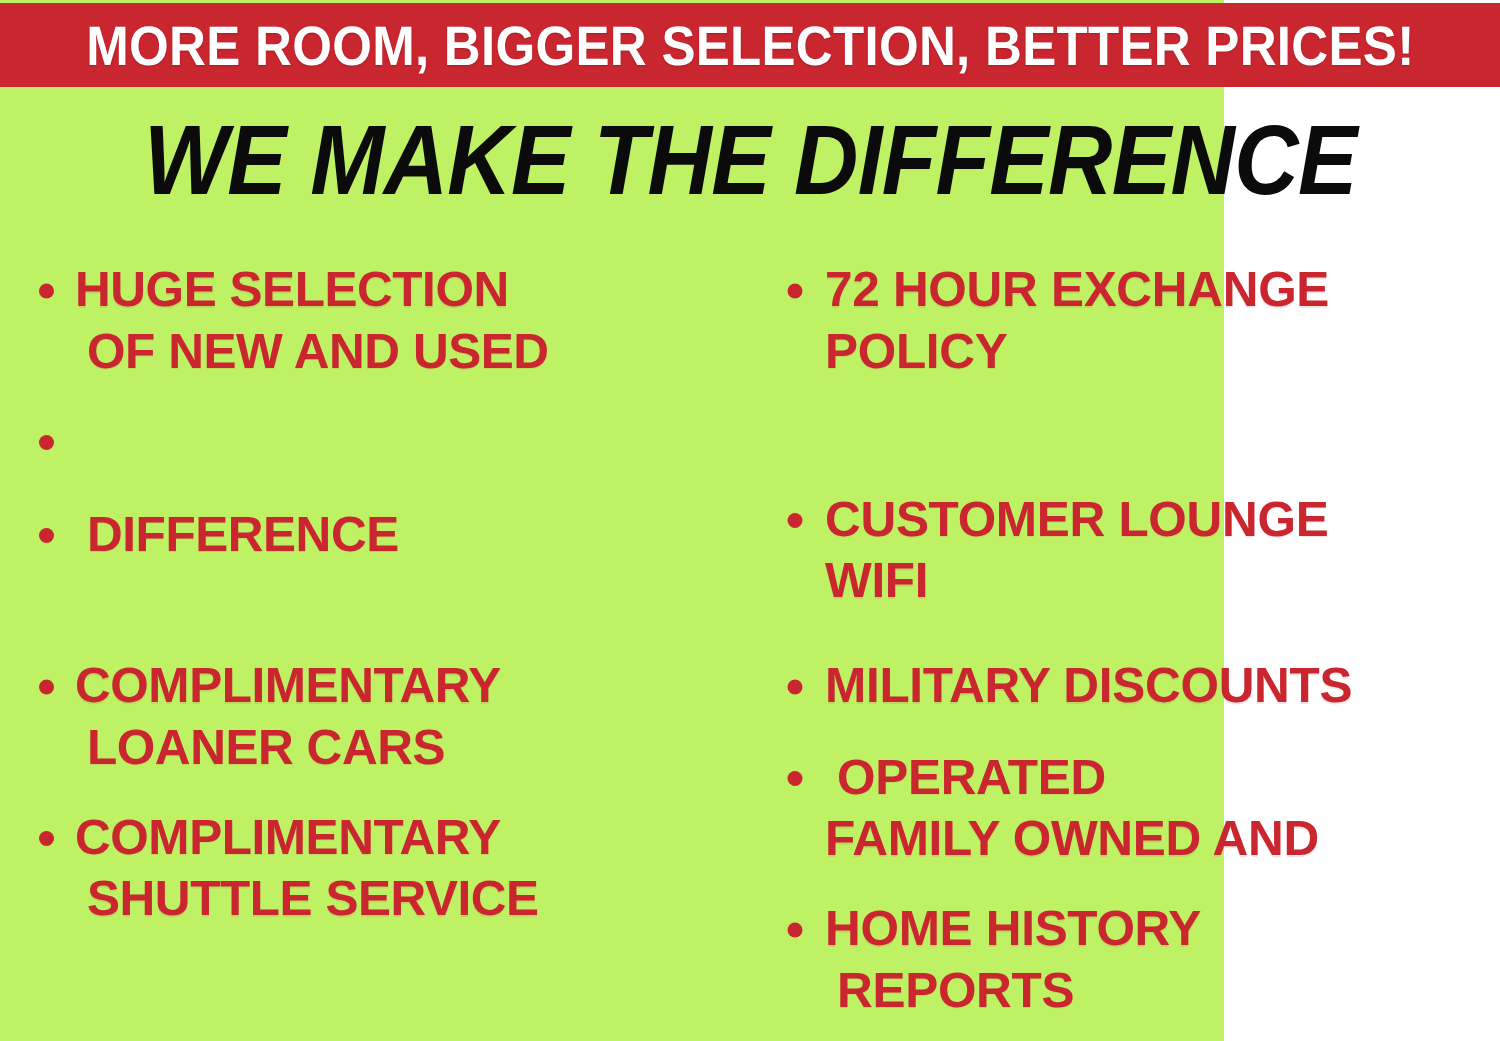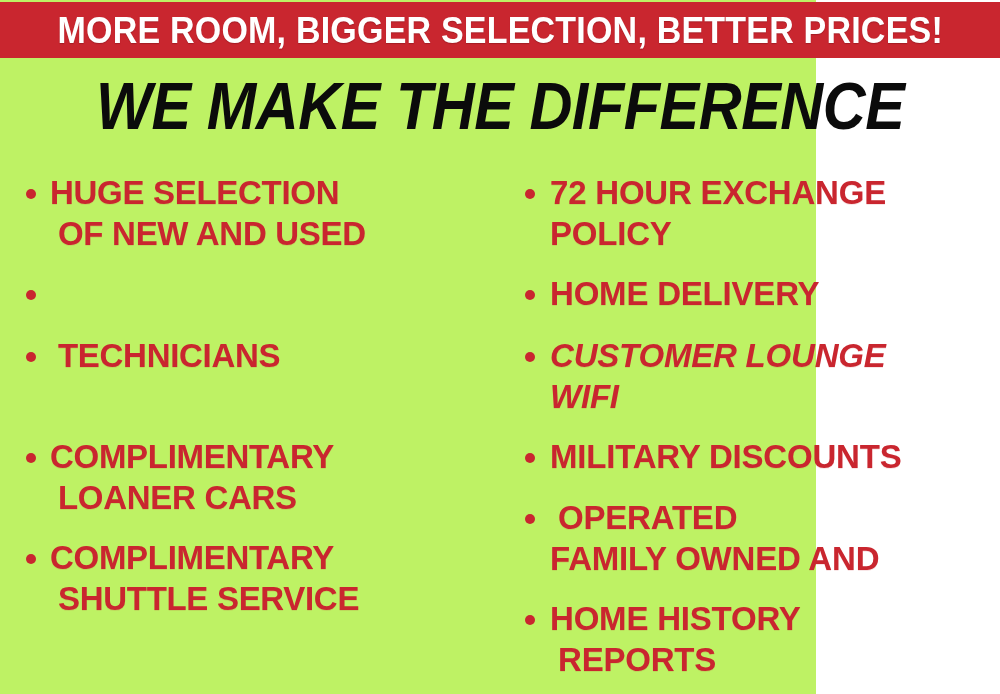--- a/index.html
+++ b/index.html
@@ -132,21 +132,21 @@
   .column .bullet-item { position: absolute; left: 0; }
 
   .li-l0 { top: 12px;  }
   .li-l1 { top: 113px; }
   .li-l2 { top: 175px; }
   .li-l3 { top: 276px; }
   .li-l4 { top: 377px; }
 
   .li-r0 { top: 12px;  }
   .li-r1 { top: 113px; }
-  .li-r2 { top: 175px; font-style: italic; }
+  .li-r2 { top: 165px; }
   .li-r3 { top: 276px; }
   .li-r4 { top: 337px; }
   .li-r5 { top: 438px; }
 
   
   .column.right .bullet-line { letter-spacing: -0.2px; }
 </style>
 </head>
 <body>
 
@@ -172,21 +172,21 @@
         </span>
       </div>
 
       <div class="bullet-item li-l1">
         <span class="bullet-dot"></span>
       </div>
 
       <div class="bullet-item li-l2">
         <span class="bullet-dot"></span>
         <span class="bullet-lines">
-          <span class="bullet-line cont">TECHNICIANS</span>
+          <span class="bullet-line cont">DIFFERENCE</span>
         </span>
       </div>
 
       <div class="bullet-item li-l3">
         <span class="bullet-dot"></span>
         <span class="bullet-lines">
           <span class="bullet-line">COMPLIMENTARY</span>
           <span class="bullet-line cont">LOANER CARS</span>
         </span>
       </div>
@@ -204,26 +204,20 @@
     <div class="column right">
 
       <div class="bullet-item li-r0">
         <span class="bullet-dot"></span>
         <span class="bullet-lines">
           <span class="bullet-line">72 HOUR EXCHANGE</span>
           <span class="bullet-line">POLICY</span>
         </span>
       </div>
 
-      <div class="bullet-item li-r1">
-        <span class="bullet-dot"></span>
-        <span class="bullet-lines">
-          <span class="bullet-line">HOME DELIVERY</span>
-        </span>
-      </div>
 
       <div class="bullet-item li-r2">
         <span class="bullet-dot"></span>
         <span class="bullet-lines">
           <span class="bullet-line">CUSTOMER LOUNGE</span>
           <span class="bullet-line">WIFI</span>
         </span>
       </div>
 
       <div class="bullet-item li-r3">

